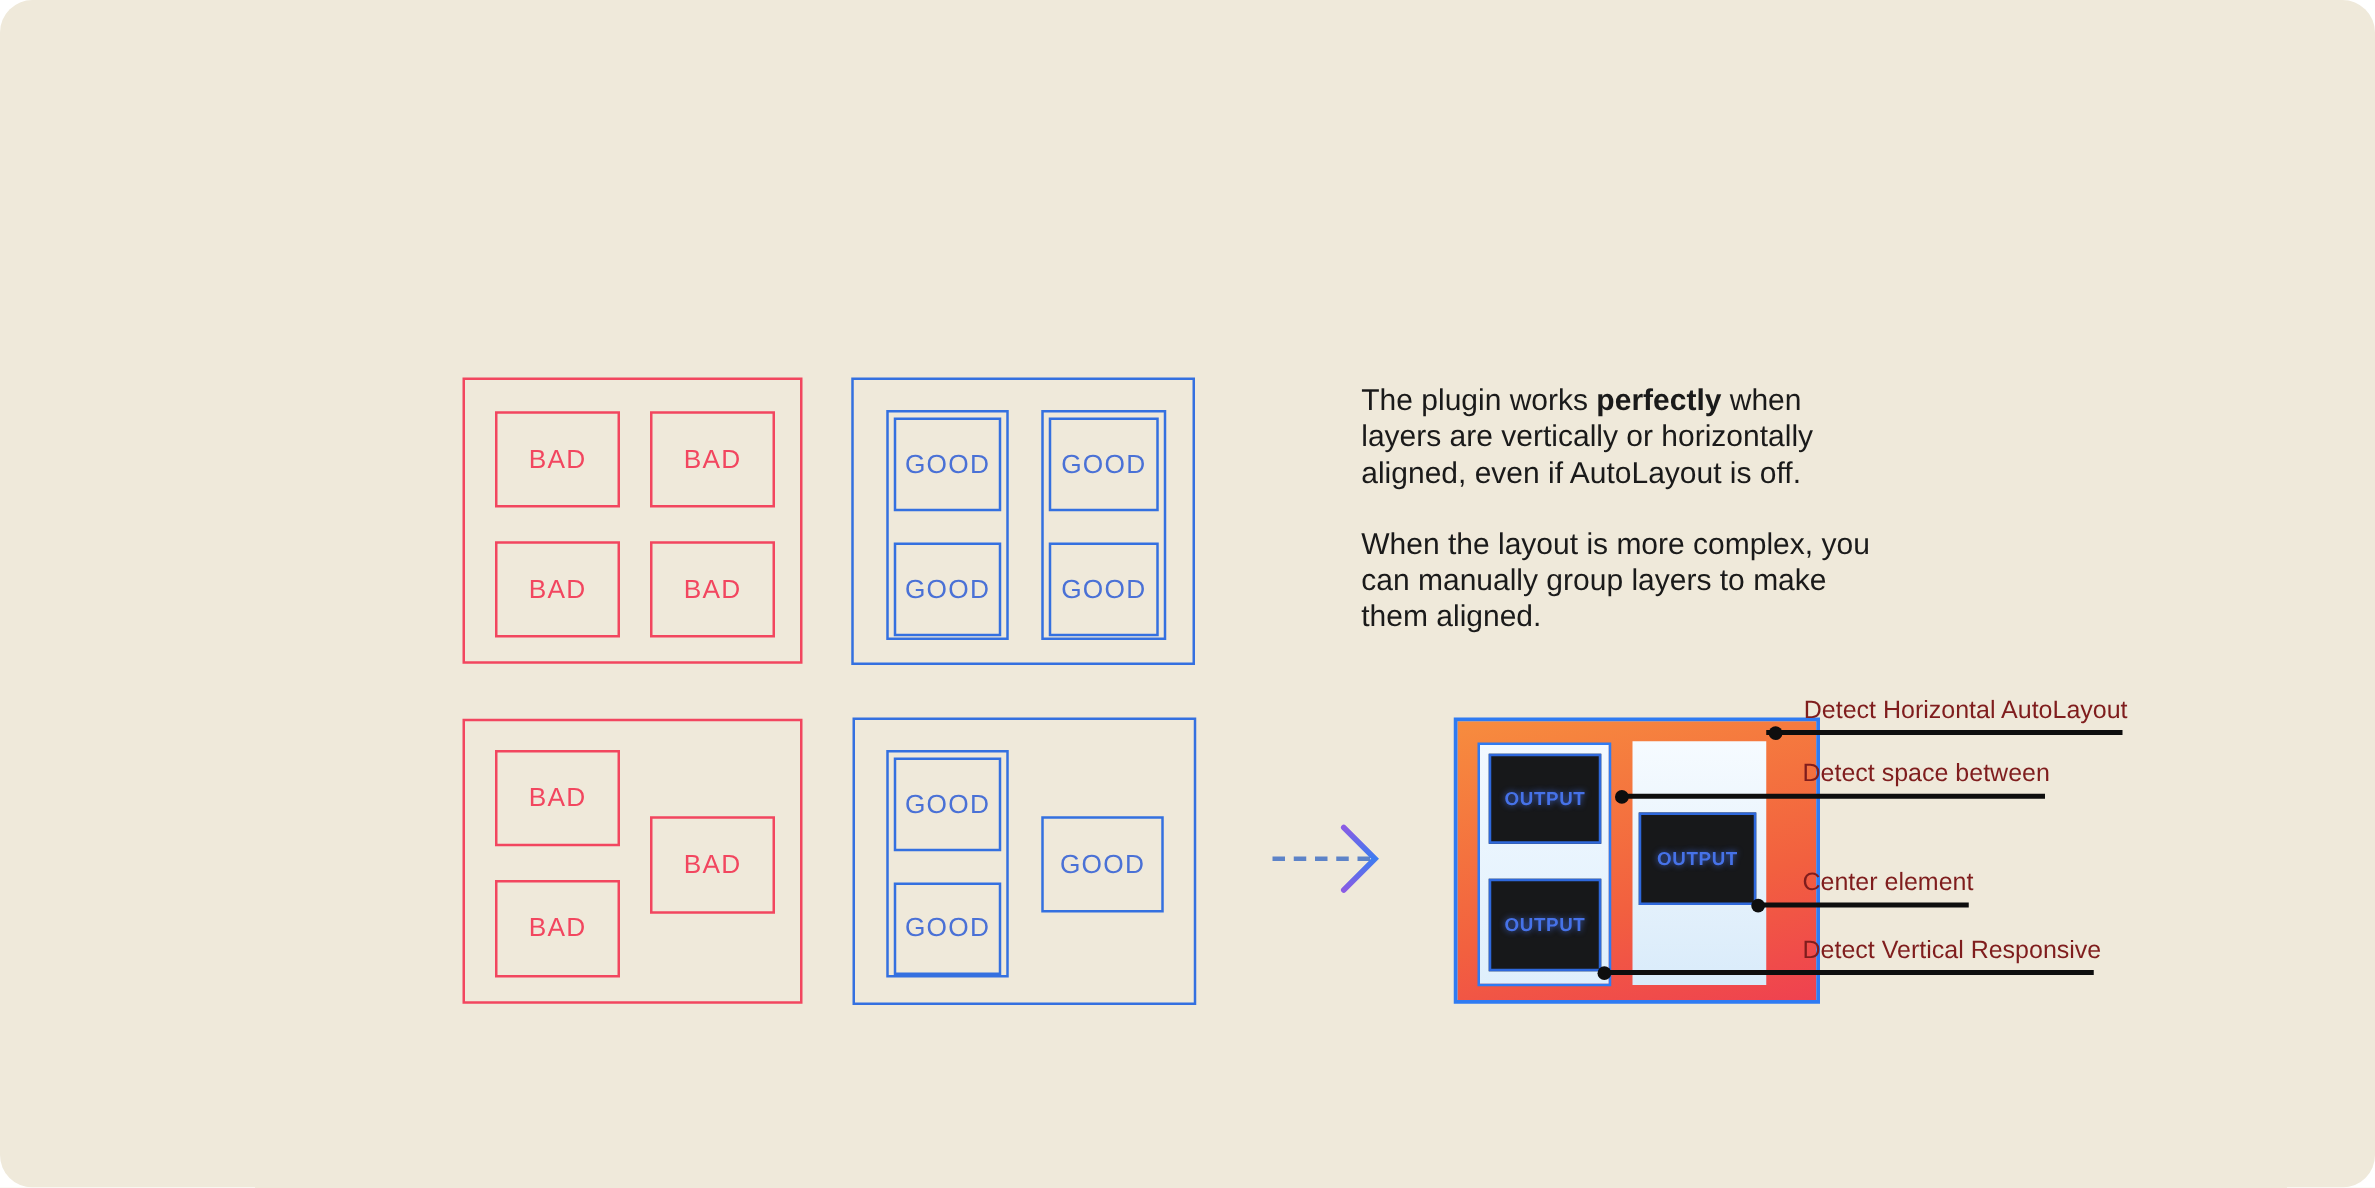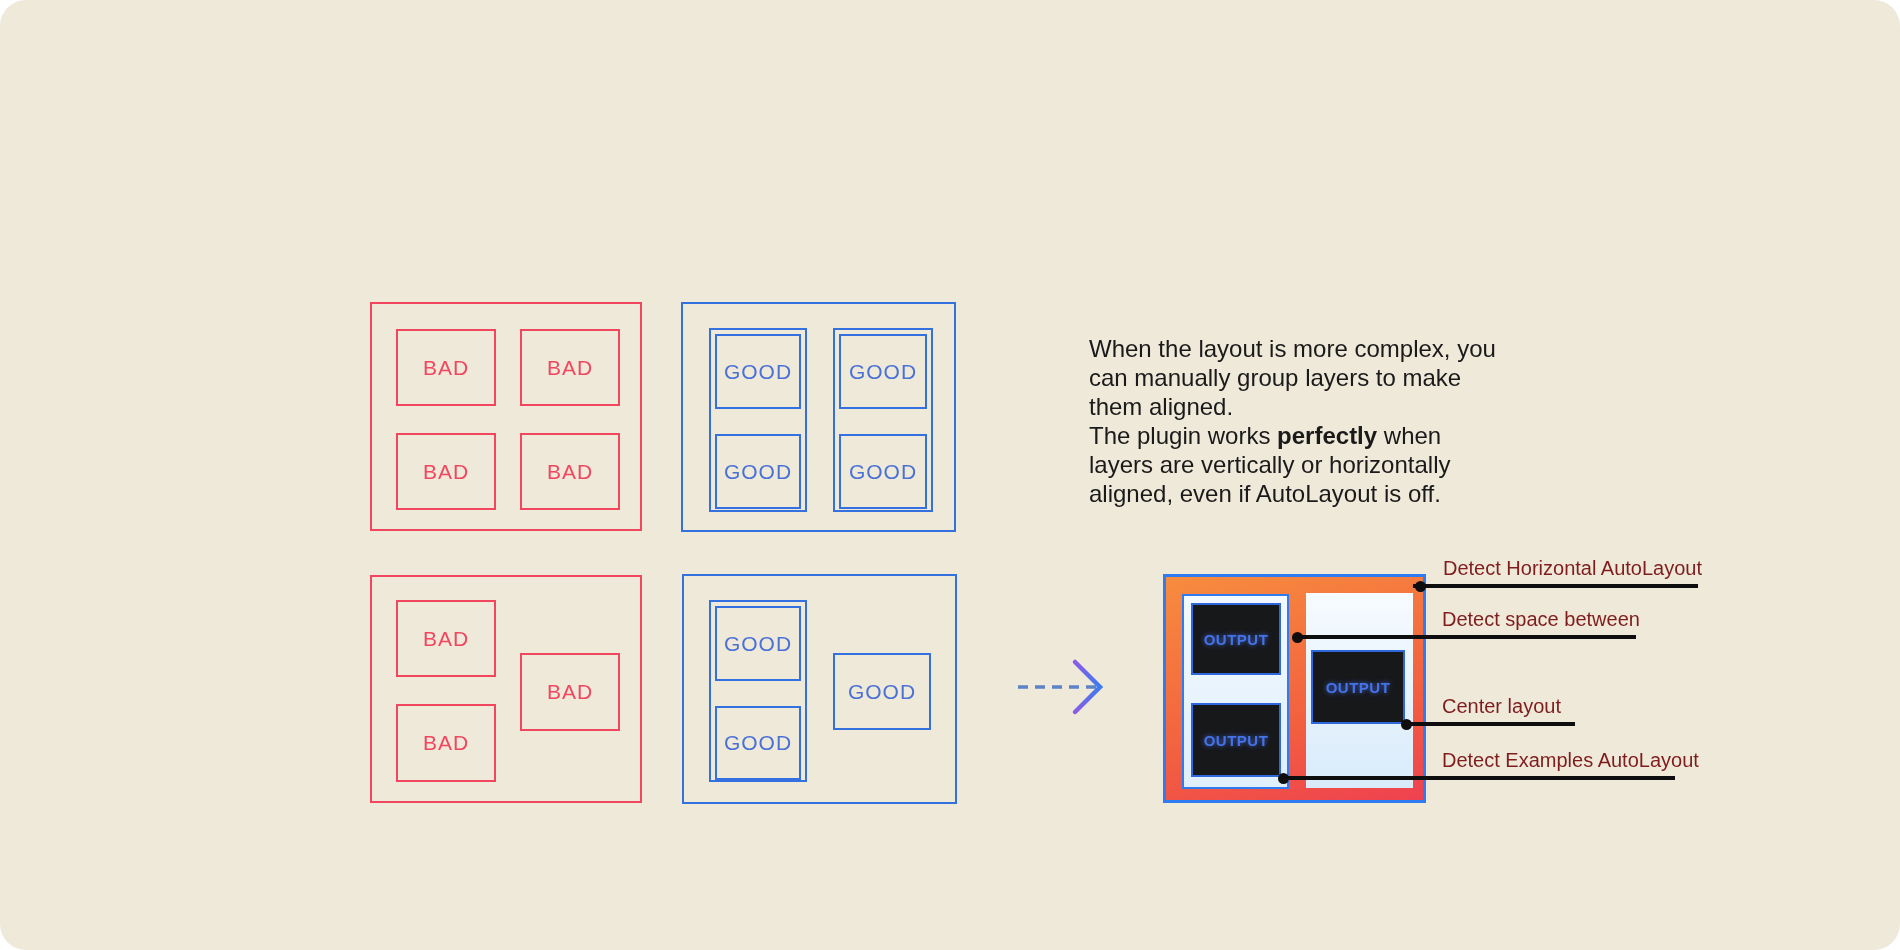--- a/index.html
+++ b/index.html
@@ -100,41 +100,41 @@
       <div class="abs ebox good" style="left:4px;top:104px;width:86px;height:74px;">
           <span>GOOD</span>
         </div>
     </div>
     <div class="abs ebox good" style="left:149px;top:77px;width:98px;height:77px;">
         <span>GOOD</span>
       </div>
   </div>
 
   <div class="abs" style="left:1089px;top:306px;">
+    <p class="desc"><span>The plugin works </span><b>perfectly</b><span> when
+layers are vertically or horizontally
+aligned, even if AutoLayout is off.</span></p>
     <p class="desc" style="margin-top:28px;">When the layout is more complex, you
 can manually group layers to make
 them aligned.</p>
-    <p class="desc"><span>The plugin works </span><b>perfectly</b><span> when
-layers are vertically or horizontally
-aligned, even if AutoLayout is off.</span></p>
   </div>
 
   <svg class="abs" style="left:1010px;top:655px;" width="100" height="65" viewBox="0 0 100 65">
     <defs>
       <linearGradient id="chev" x1="0" y1="0" x2="0" y2="1">
         <stop offset="0" stop-color="#8A5CE4"></stop>
         <stop offset="0.5" stop-color="#3C7CF0"></stop>
         <stop offset="1" stop-color="#8A5CE4"></stop>
       </linearGradient>
     </defs>
     <line x1="8" y1="32" x2="86" y2="32" stroke="#5D83C8" stroke-width="3.5" stroke-dasharray="10 7"></line>
     <polyline points="65,7 90,32 65,57" fill="none" stroke="url(#chev)" stroke-width="4.5" stroke-linecap="round" stroke-linejoin="miter"></polyline>
   </svg>
 
-  <div class="abs" id="result-frame" style="left:1163px;top:574px;width:263px;height:229px;">
+  <div class="abs" id="result-frame" style="left:1163px;top:574px;width:293px;height:229px;">
     <div class="abs light-group" style="left:16px;top:17px;width:107px;height:195px;">
       <div class="abs obox" style="left:7px;top:7px;width:90px;height:72px;">
           <span>OUTPUT</span>
         </div>
       <div class="abs obox" style="left:7px;top:107px;width:90px;height:74px;">
           <span>OUTPUT</span>
         </div>
     </div>
     <div class="abs light-col" style="left:140px;top:16px;width:107px;height:195px;">
       <div class="abs obox" style="left:5px;top:57px;width:94px;height:74px;">
@@ -146,19 +146,19 @@
   <div class="abs cline" style="left:1413px;top:584px;width:285px;"></div>
   <div class="abs dot" style="left:1415px;top:581px;"></div>
   <div class="abs callout-label" style="left:1443px;top:556px;">Detect Horizontal AutoLayout</div>
 
   <div class="abs cline" style="left:1295px;top:635px;width:341px;"></div>
   <div class="abs dot" style="left:1292px;top:632px;"></div>
   <div class="abs callout-label" style="left:1442px;top:607px;">Detect space between</div>
 
   <div class="abs cline" style="left:1404px;top:722px;width:171px;"></div>
   <div class="abs dot" style="left:1401px;top:719px;"></div>
-  <div class="abs callout-label" style="left:1442px;top:694px;">Center layout</div>
+  <div class="abs callout-label" style="left:1442px;top:694px;">Center element</div>
 
   <div class="abs cline" style="left:1281px;top:776px;width:394px;"></div>
   <div class="abs dot" style="left:1278px;top:773px;"></div>
-  <div class="abs callout-label" style="left:1442px;top:748px;">Detect Examples AutoLayout</div>
+  <div class="abs callout-label" style="left:1442px;top:748px;">Detect Vertical Responsive</div>
 
 </div>
 
 </body></html>

